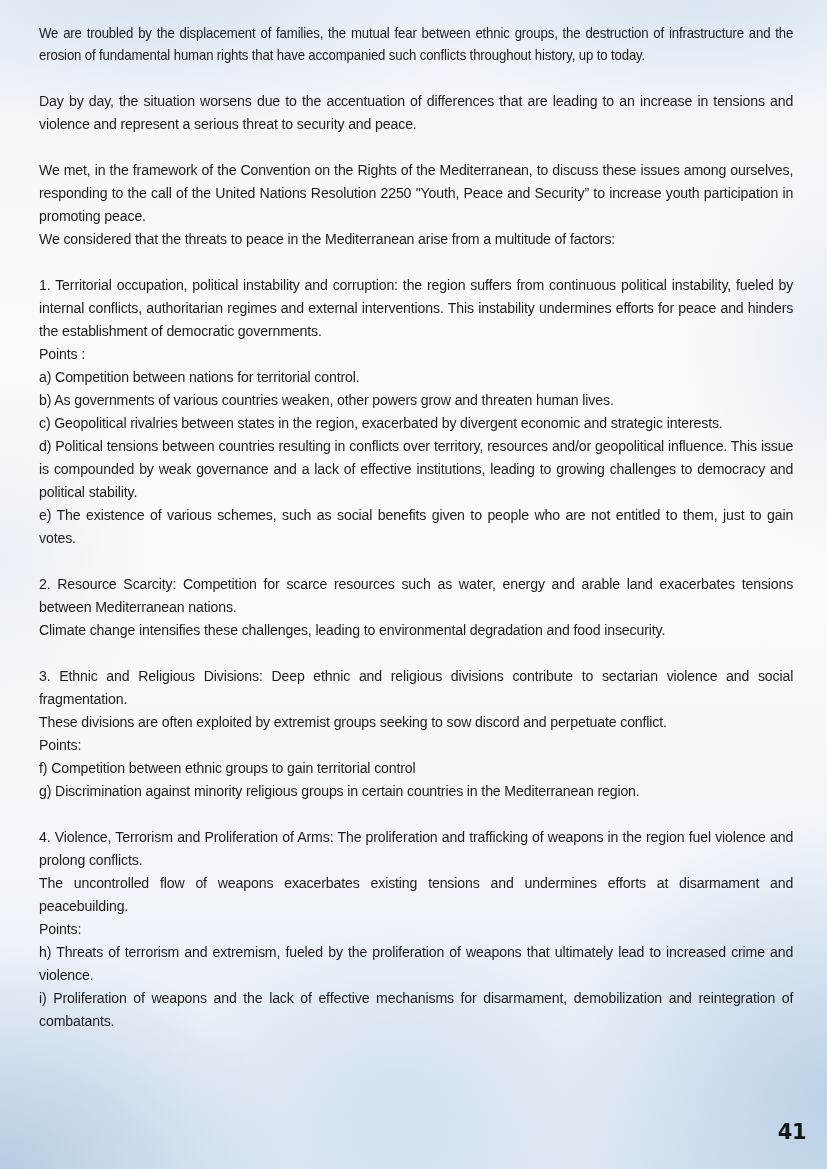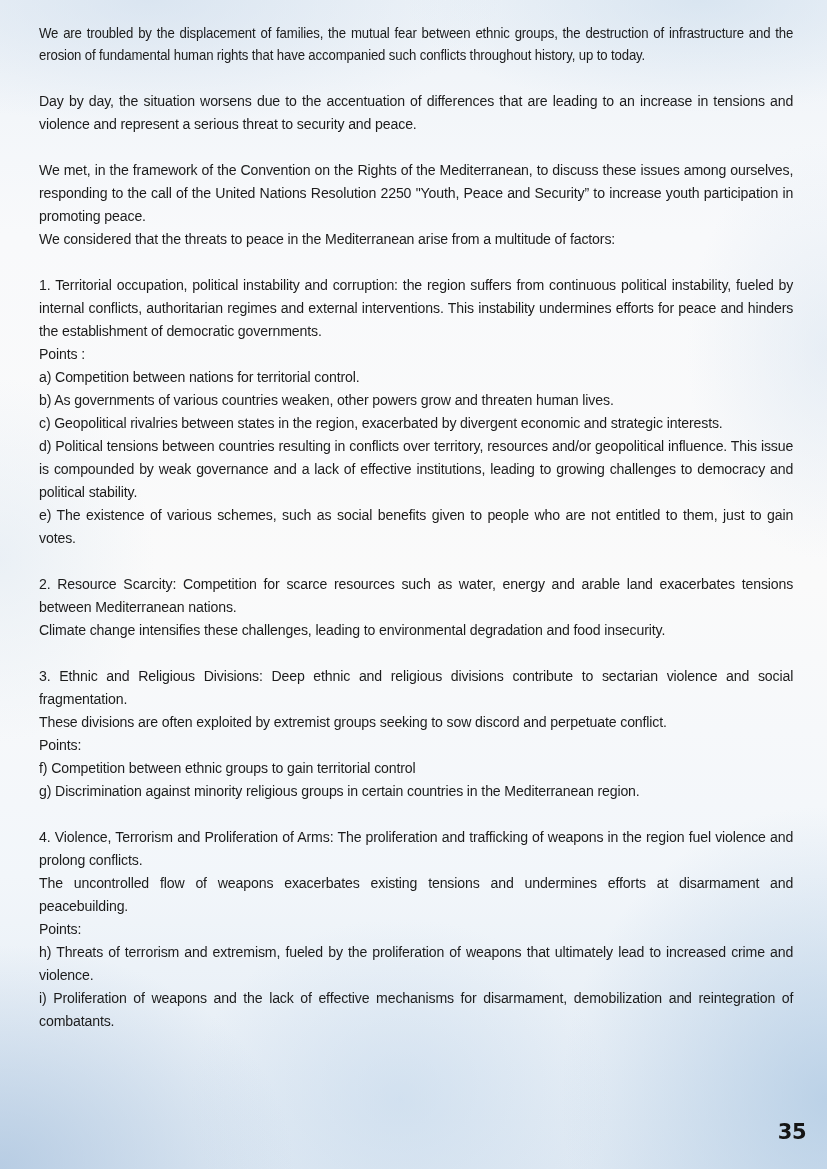--- a/index.html
+++ b/index.html
@@ -107,13 +107,13 @@
 
   <div>
     <p>4. Violence, Terrorism and Proliferation of Arms: The proliferation and trafficking of weapons in the region fuel violence and prolong conflicts.</p>
     <p>The uncontrolled flow of weapons exacerbates existing tensions and undermines efforts at disarmament and peacebuilding.</p>
     <p>Points:</p>
     <p>h) Threats of terrorism and extremism, fueled by the proliferation of weapons that ultimately lead to increased crime and violence.</p>
     <p>i) Proliferation of weapons and the lack of effective mechanisms for disarmament, demobilization and reintegration of combatants.</p>
   </div>
 </div>
 
-<div class="page-number">35</div>
+<div class="page-number">41</div>
 
 </body></html>

